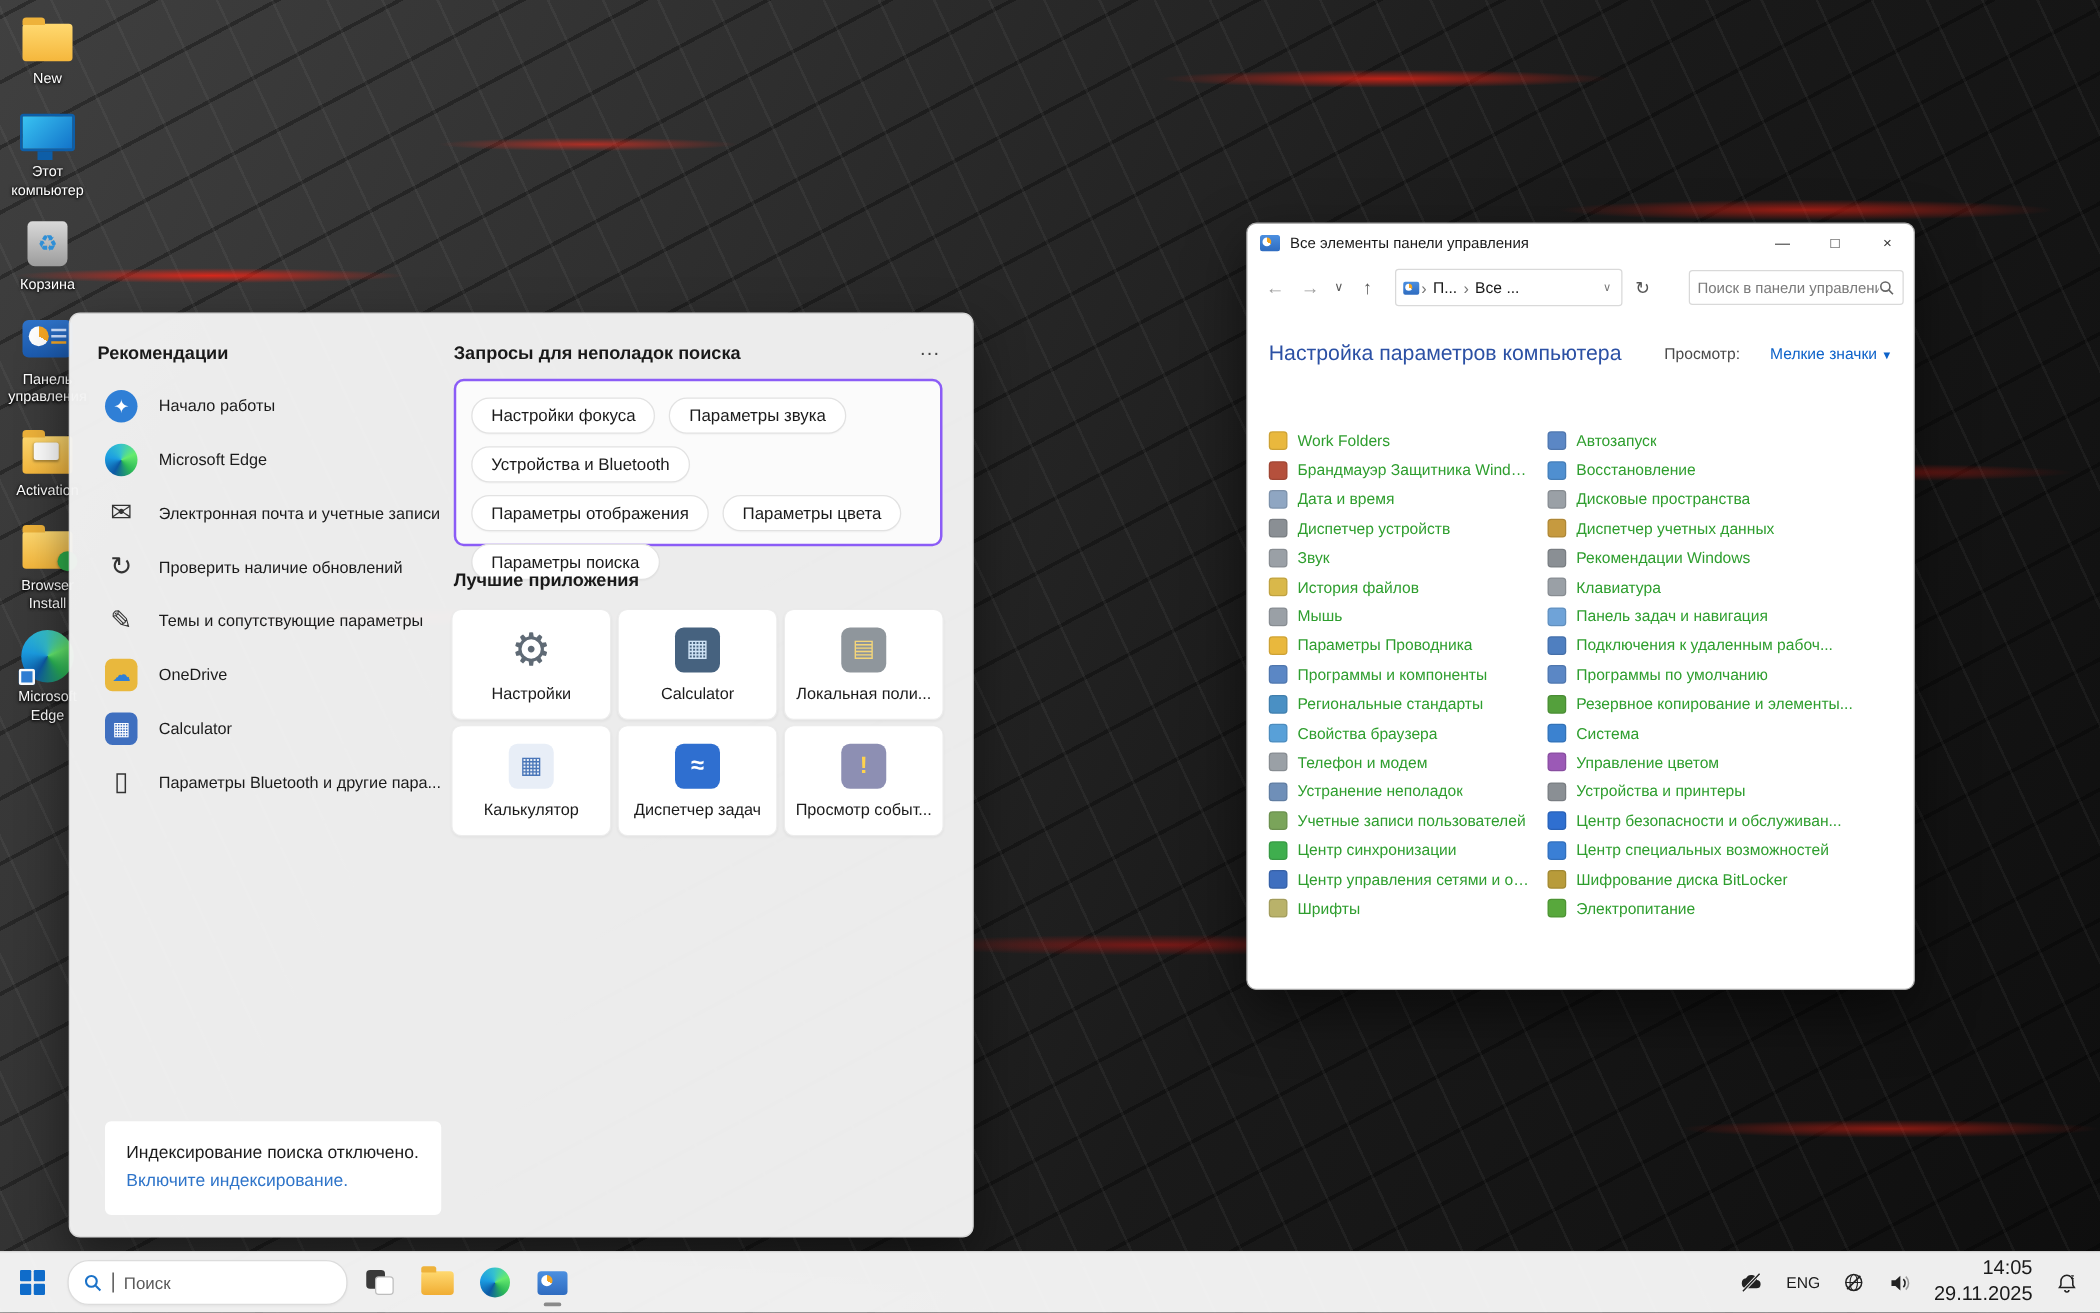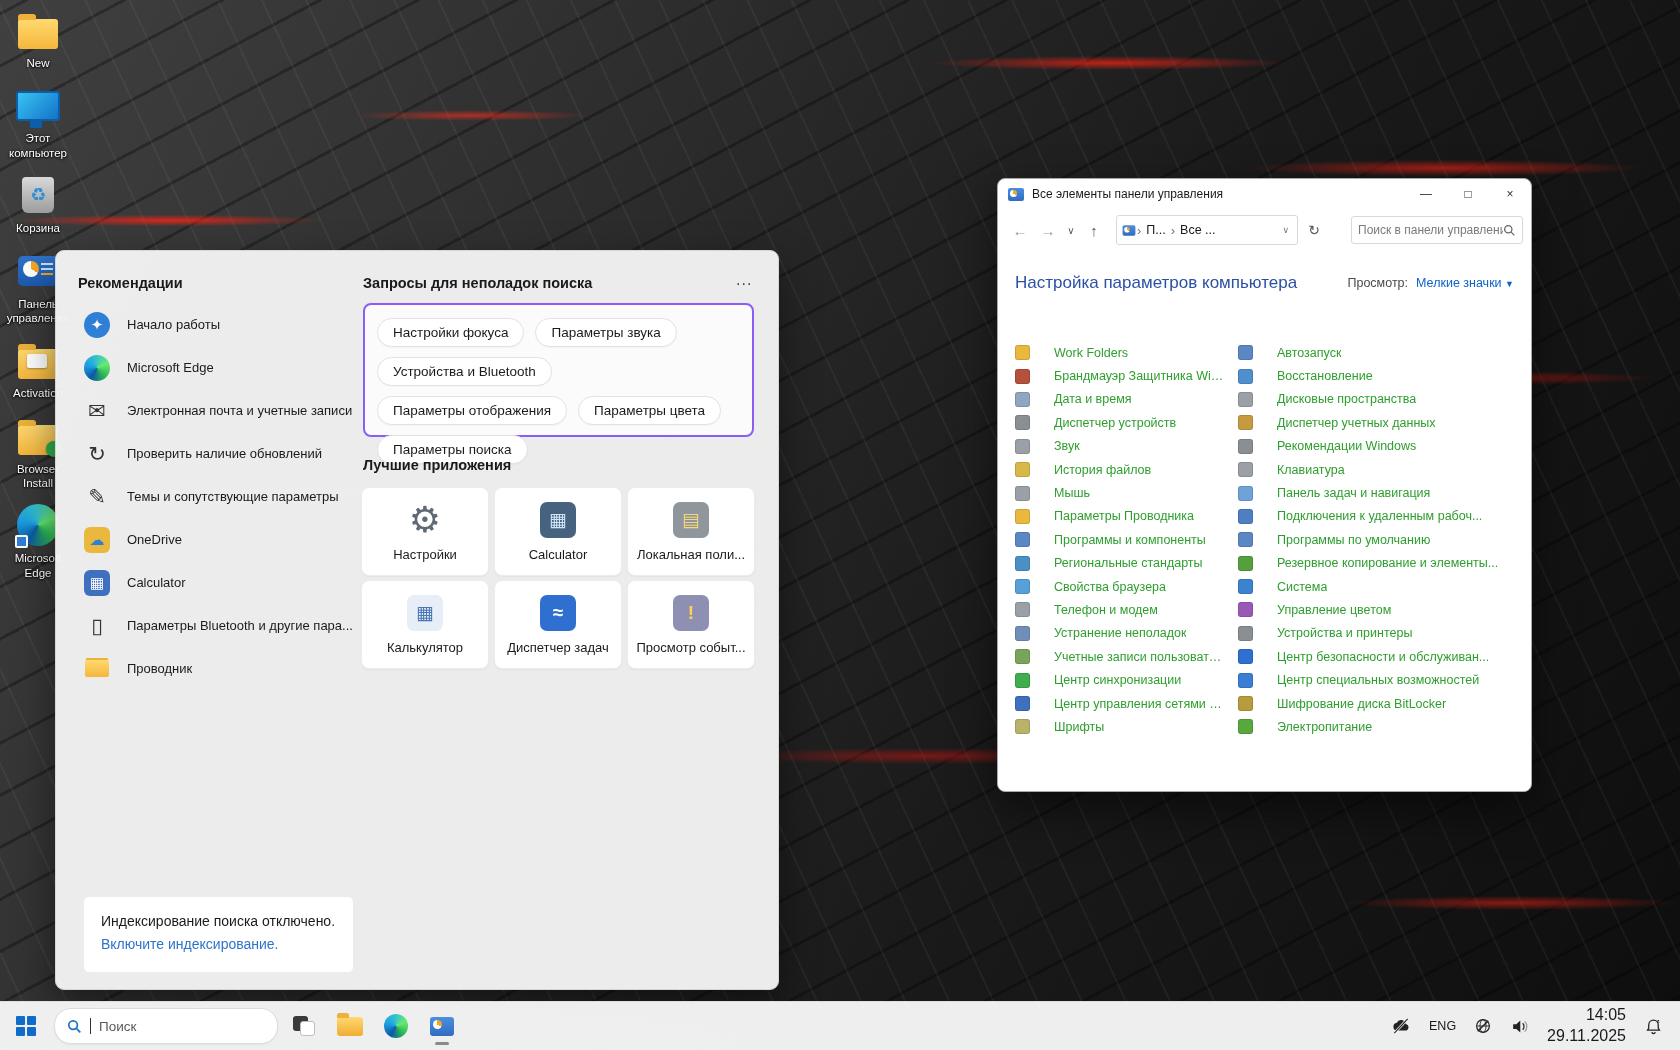--- a/index.html
+++ b/index.html
@@ -106,26 +106,26 @@
   .crumb-sep{font-size:13px;color:#777;}
   .crumb-chev{margin-left:auto;font-size:9px;color:#777;padding:0 4px;cursor:pointer;}
   .refreshbtn{width:26px;height:26px;display:flex;align-items:center;justify-content:center;font-size:14px;color:#555;
     border:1px solid transparent;border-radius:3px;cursor:pointer;margin-left:2px;}
   .cpsearch{margin-left:auto;display:flex;align-items:center;height:28px;width:172px;border:1px solid #d9d9d9;
     border-radius:3px;background:#fff;padding:0 6px;box-sizing:border-box;}
   .cpsearch .ph{font-size:12px;color:#7a7a7a;flex:1;white-space:nowrap;overflow:hidden;}
   .headerrow{position:absolute;left:17px;top:94px;right:17px;display:flex;align-items:center;}
   .cph1{font-size:17px;color:#2b50a4;}
   .viewlbl{font-size:12.5px;color:#4a4a4a;margin-left:auto;}
-  .viewval{font-size:12.5px;color:#0d62c9;margin-left:8px;cursor:pointer;}
+  .viewval{font-size:12.5px;color:#0d62c9;margin-left:24px;cursor:pointer;}
   .viewval .tri{font-size:9px;color:#0d62c9;}
   .cplist{position:absolute;top:162px;display:flex;flex-direction:column;}
   .col-l{left:17px;width:212px;}
   .col-r{left:240px;width:280px;}
-  .cpitem{display:flex;align-items:center;gap:24px;height:23.4px;cursor:pointer;white-space:nowrap;}
+  .cpitem{display:flex;align-items:center;gap:8px;height:23.4px;cursor:pointer;white-space:nowrap;}
   .cpi{width:15px;height:15px;border-radius:3px;flex:0 0 15px;box-shadow:inset 0 0 0 1px rgba(0,0,0,.12);}
   .cpitem .lbl{font-size:12.5px;color:#2e9e2e;overflow:hidden;text-overflow:ellipsis;}
   
   .taskbar{position:absolute;left:0;bottom:0;width:100%;height:48px;background:rgba(246,246,246,.97);
     border-top:1px solid #dedede;display:flex;align-items:center;z-index:10;}
   .tbtn{width:40px;height:40px;margin-left:6px;border-radius:6px;display:flex;align-items:center;justify-content:center;
     cursor:pointer;position:relative;}
   .winlogo{width:20px;height:20px;display:grid;grid-template-columns:9px 9px;grid-template-rows:9px 9px;gap:2px;}
   .winlogo span{background:#0f6cca;border-radius:1px;}
   .tsearch{height:34px;width:198px;background:#fff;border:1px solid #dcdcdc;border-radius:17px;display:flex;
@@ -248,24 +248,20 @@
         <div class="rec-item">
           <span class="ric shape-square" style="background: rgb(63, 111, 191); color: rgb(255, 255, 255);">▦</span>
           <span class="lbl">Calculator</span>
         </div>
 
         <div class="rec-item">
           <span class="ric shape-plain" style="color: rgb(51, 51, 51);">▯</span>
           <span class="lbl">Параметры Bluetooth и другие пара...</span>
         </div>
 
-        <div class="rec-item">
-          <span class="ric shape-folder" style="color: rgb(255, 255, 255);"></span>
-          <span class="lbl">Проводник</span>
-        </div>
       </div>
 
     <div class="pill-card">
       <div class="pill-rows">
 
           <span class="pill">Настройки фокуса</span>
 
           <span class="pill">Параметры звука</span>
 
           <span class="pill">Устройства и Bluetooth</span>

